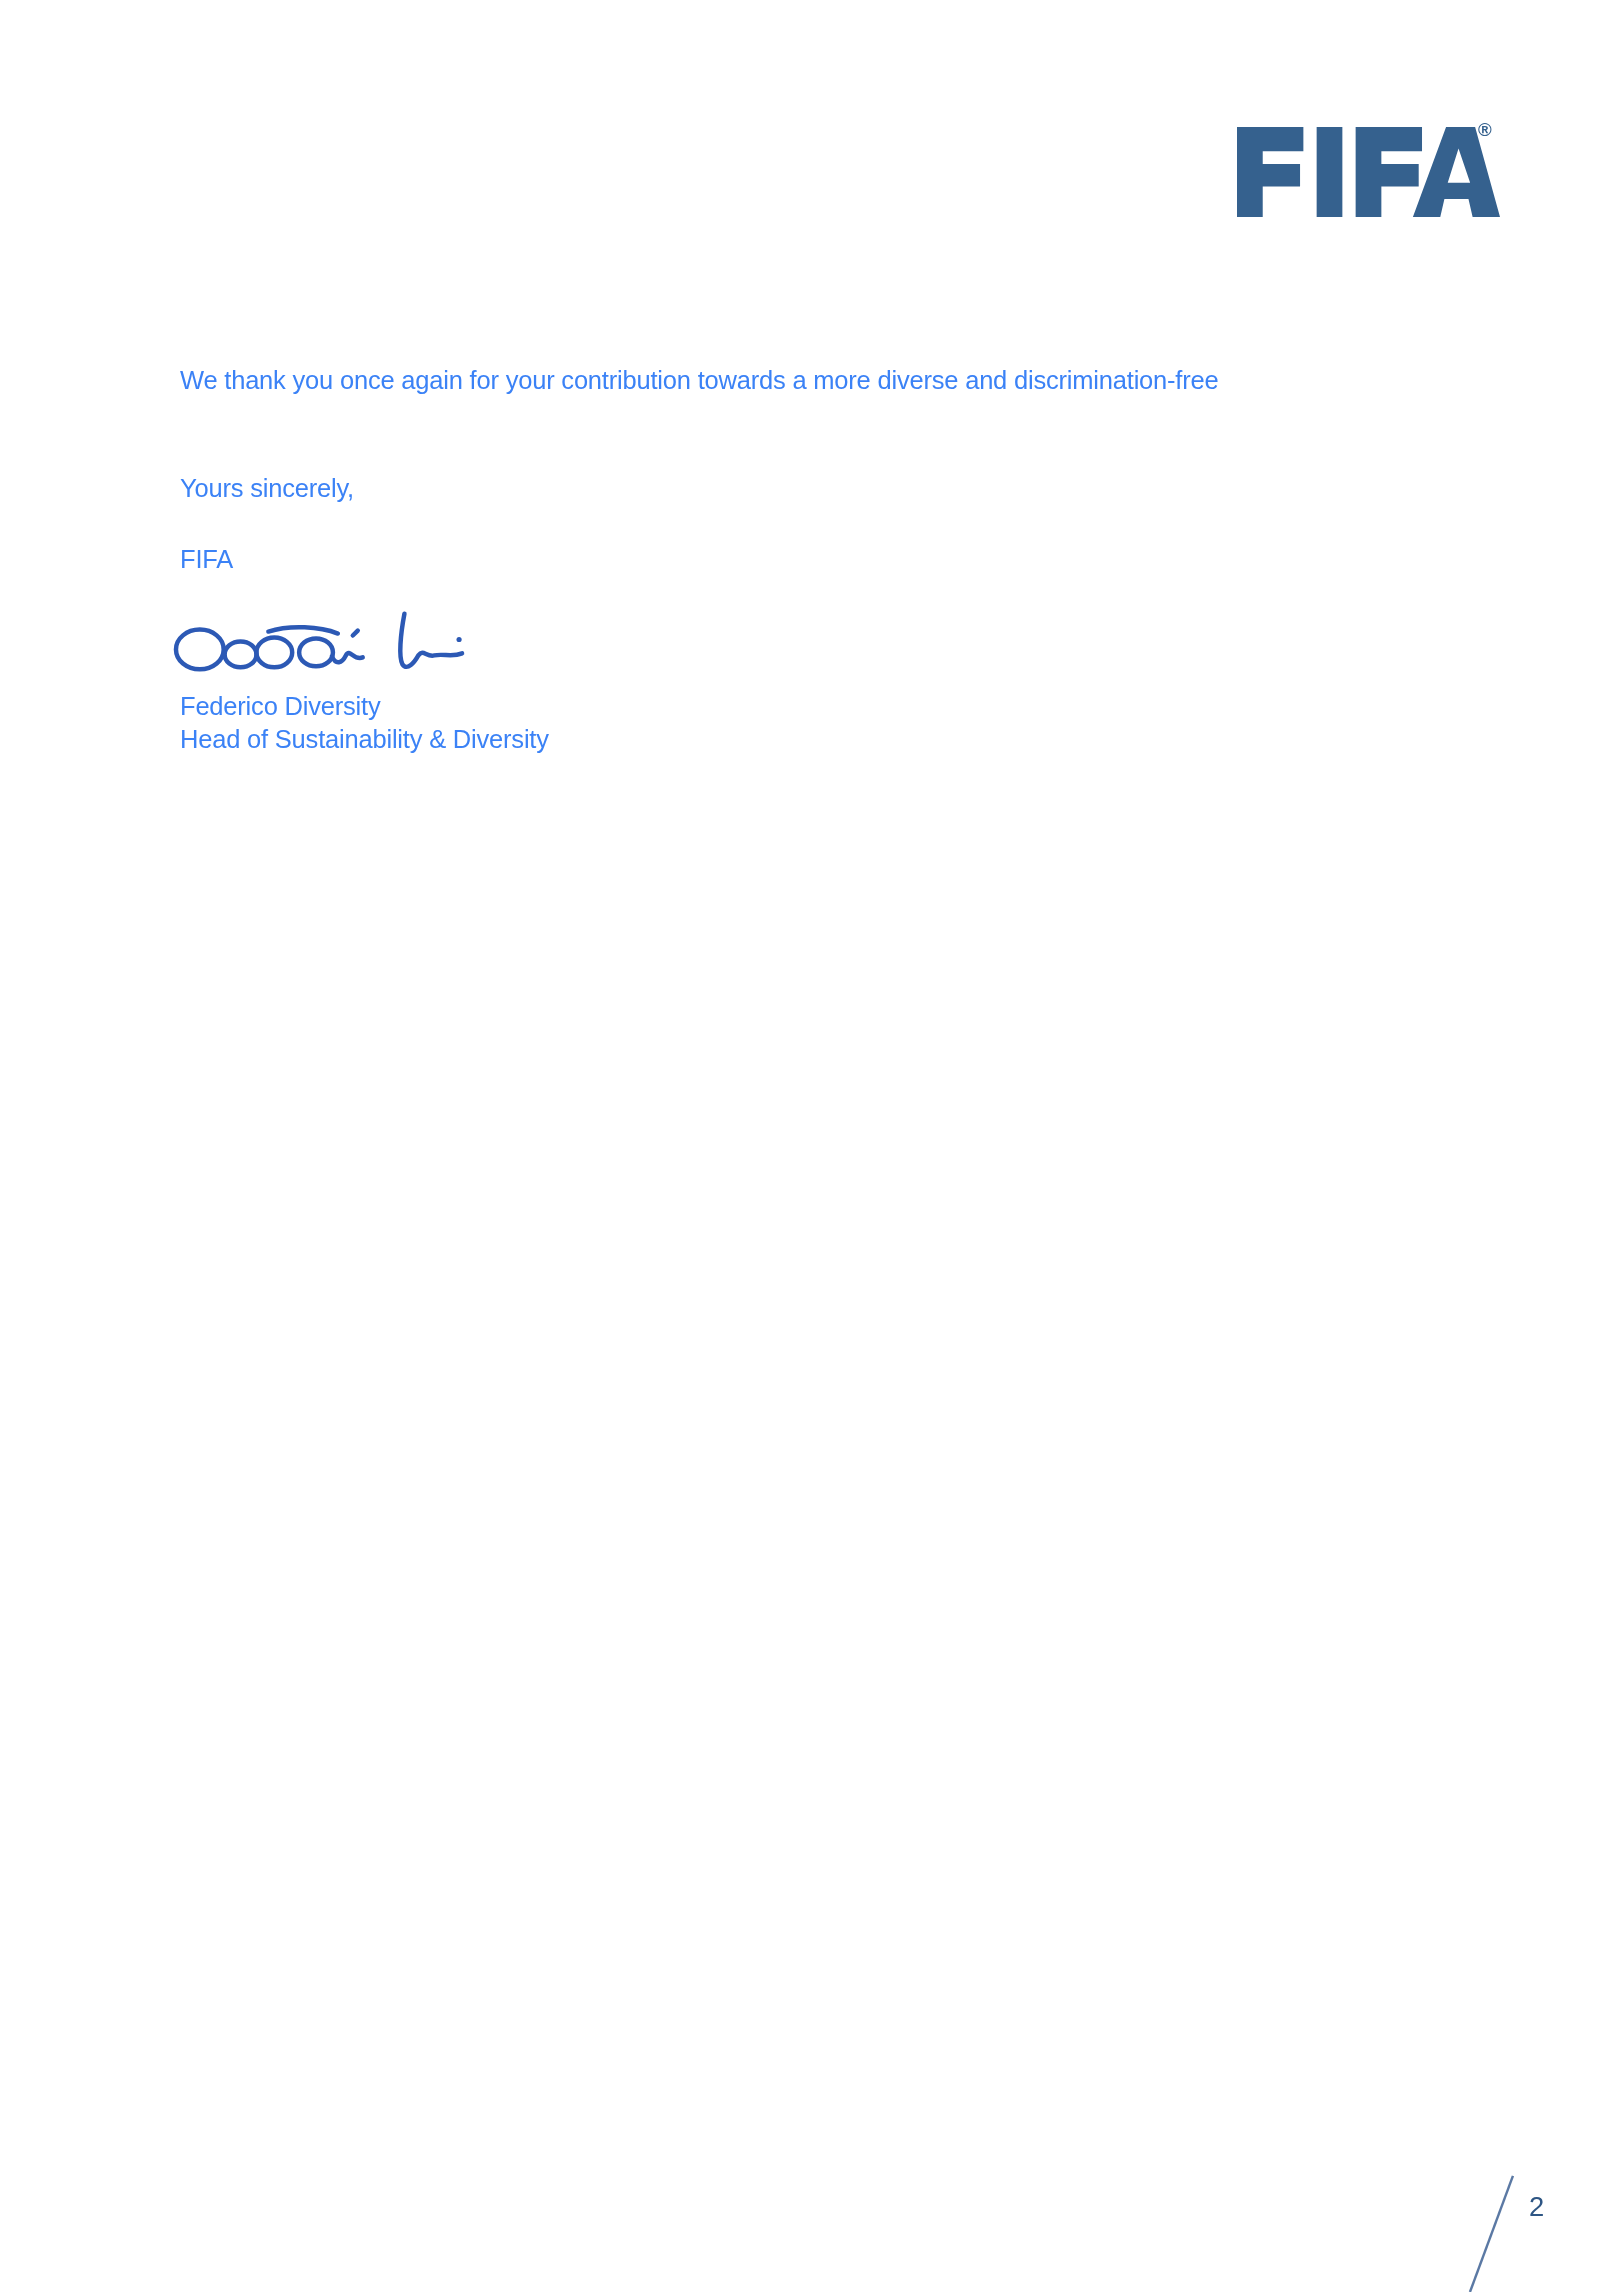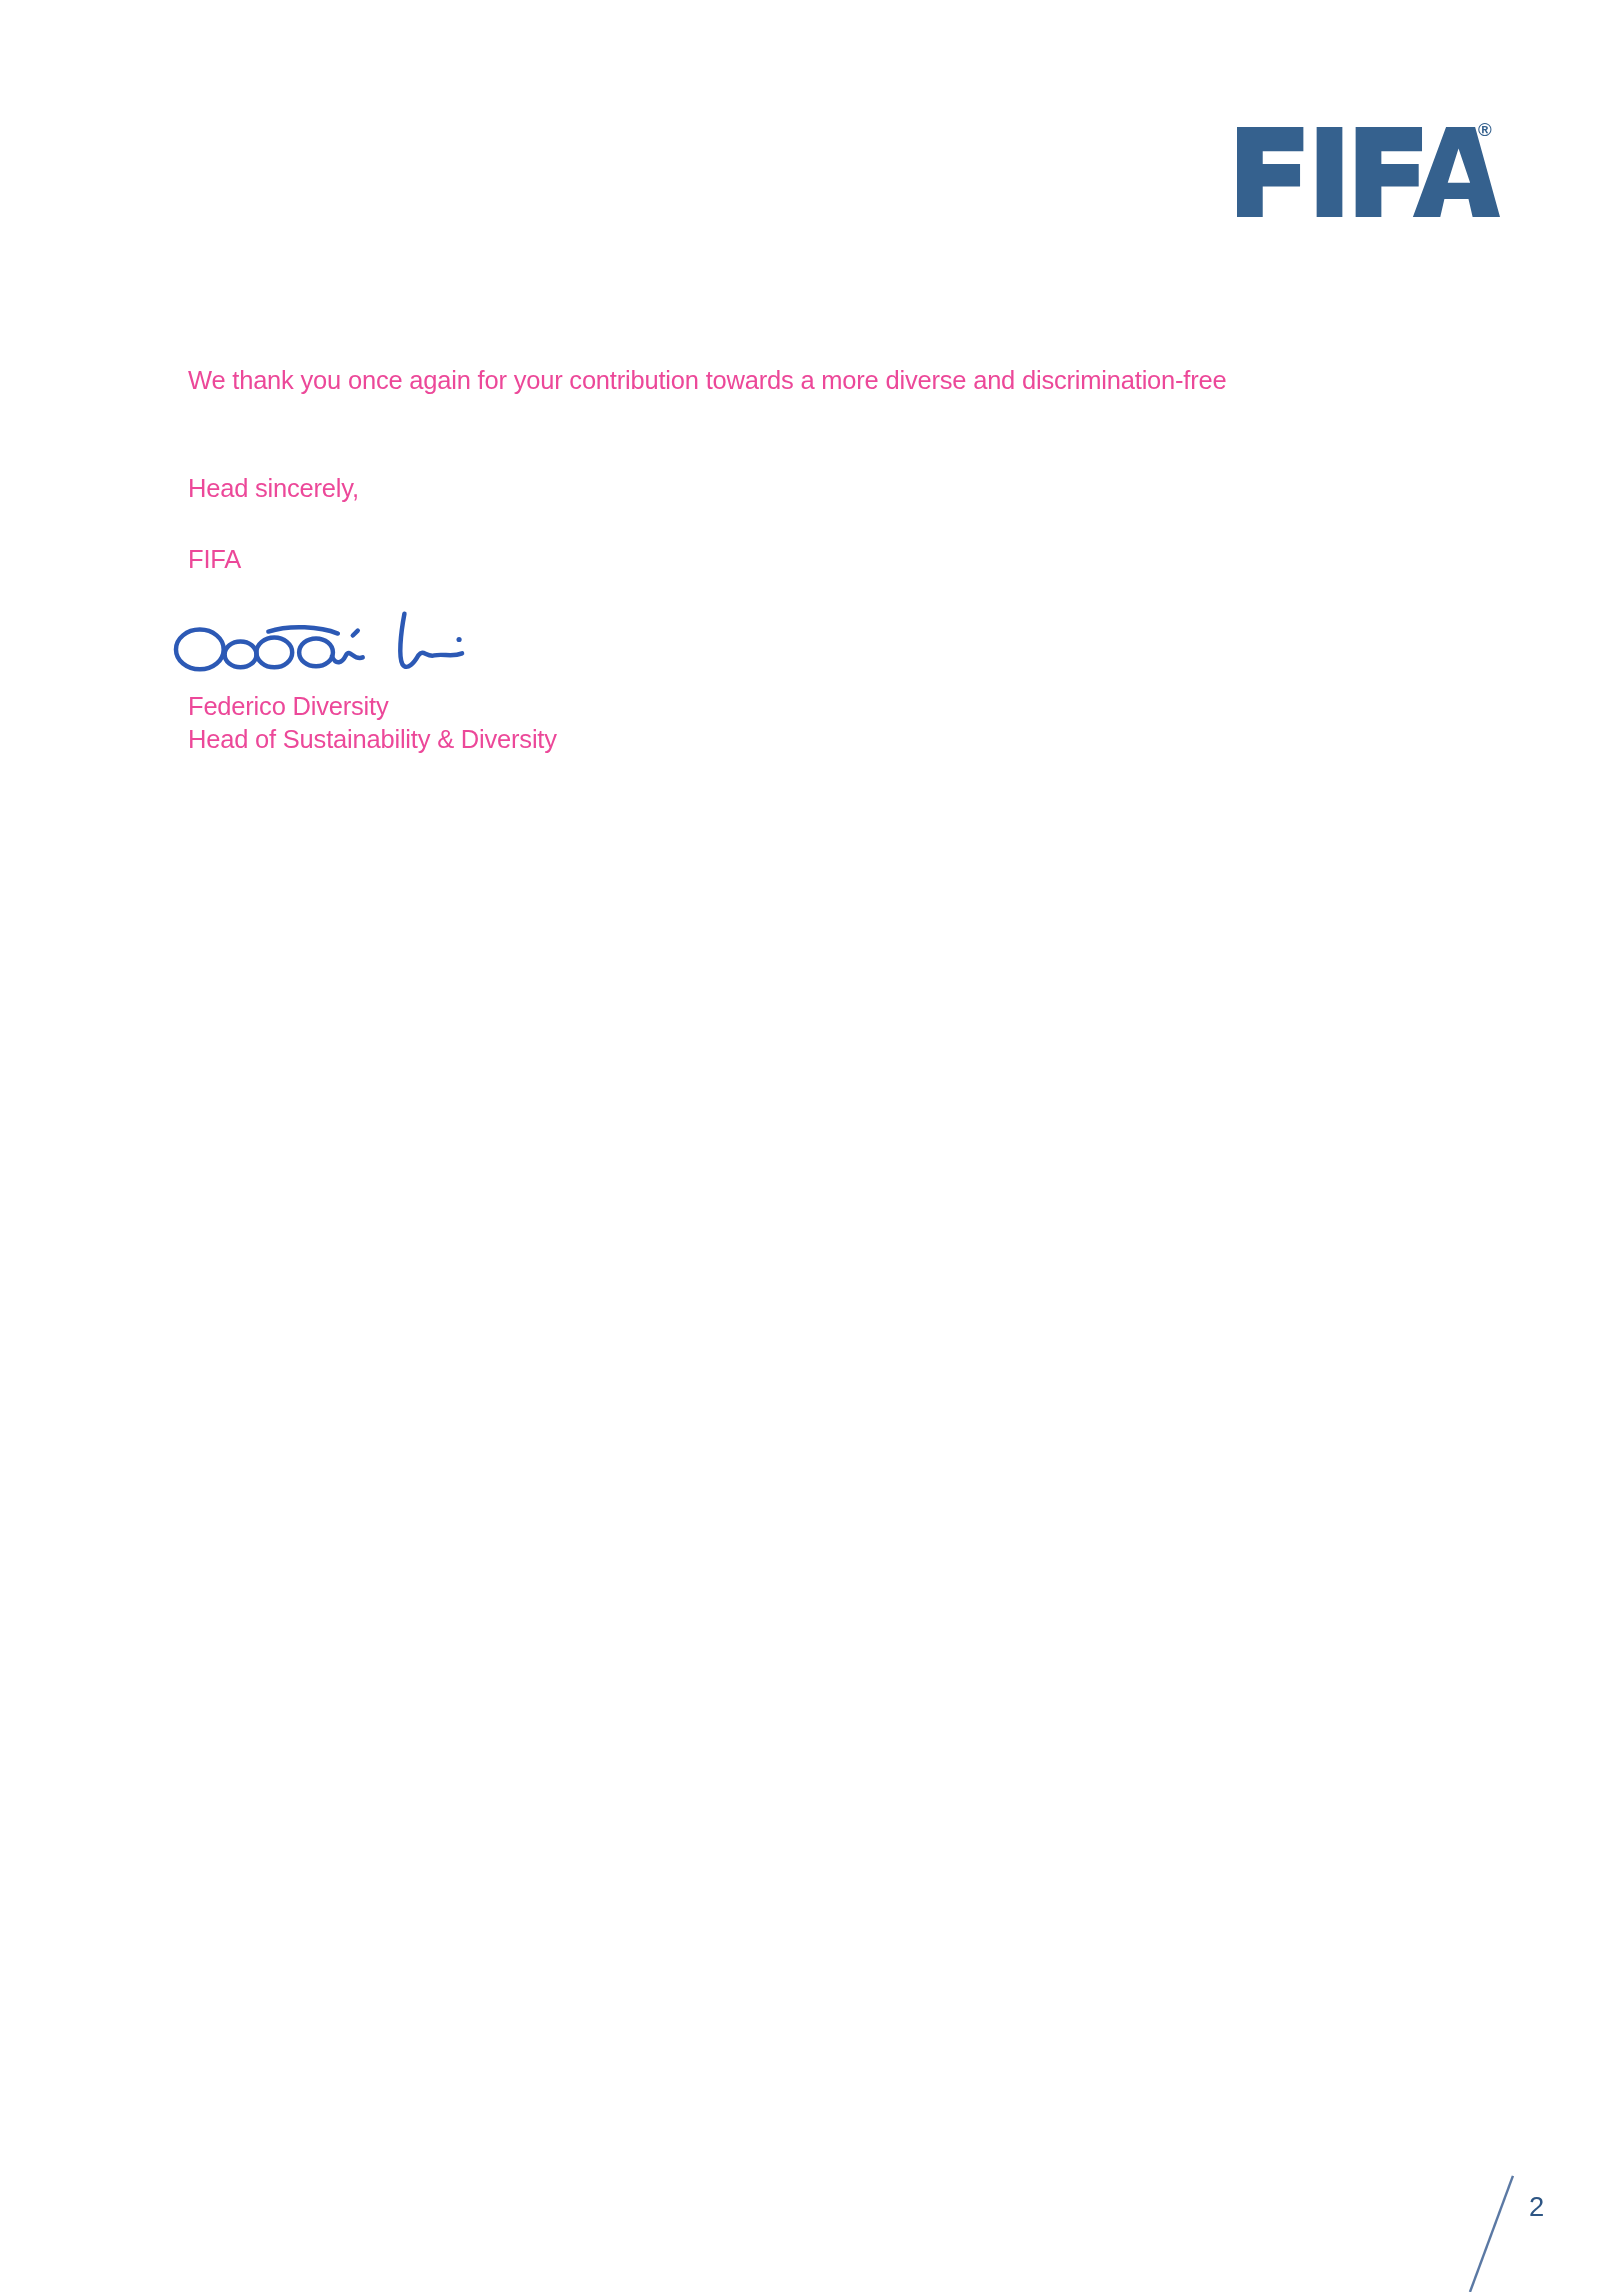--- a/index.html
+++ b/index.html
@@ -31,22 +31,22 @@
     top: -5.9px;
     font-size: 18.6px;
     font-weight: bold;
     color: #35618E;
     line-height: 1;
   }
 
   
   .letter-text {
     position: absolute;
-    left: 188px;
-    color: #ec4899;
+    left: 180px;
+    color: #3b82f6;
     font-size: 25.5px;
     line-height: 33px;
     letter-spacing: -0.2px;
     white-space: nowrap;
   }
   .para  { top: 364px; }
   .close { top: 472px; }
   .org   { top: 543px; }
   .name  { top: 690px; }
   .title { top: 723px; }
@@ -92,21 +92,21 @@
                  M267,24 L254,62 L281,62 Z"></path>
       </g>
     </svg>
     <span class="logo-reg">®</span>
   </div>
 
   <div class="letter-text para">
     <div>We thank you once again for your contribution towards a more diverse and discrimination-free</div>
   </div>
 
-  <div class="letter-text close">Head sincerely,</div>
+  <div class="letter-text close">Yours sincerely,</div>
 
   <div class="letter-text org">FIFA</div>
 
   <div class="signature-wrap" role="img" aria-label="Federico Addiechi">
     <svg width="298" height="71" viewBox="0 0 300 70">
       <g fill="none" stroke="#2C59B5" stroke-width="4.5" stroke-linecap="round" stroke-linejoin="round">
         <ellipse cx="27" cy="43" rx="24" ry="20"></ellipse>
         <ellipse cx="68" cy="48" rx="16" ry="13"></ellipse>
         <ellipse cx="102" cy="46" rx="18" ry="15"></ellipse>
         <path d="M96,25 C118,18 148,20 166,27"></path>

